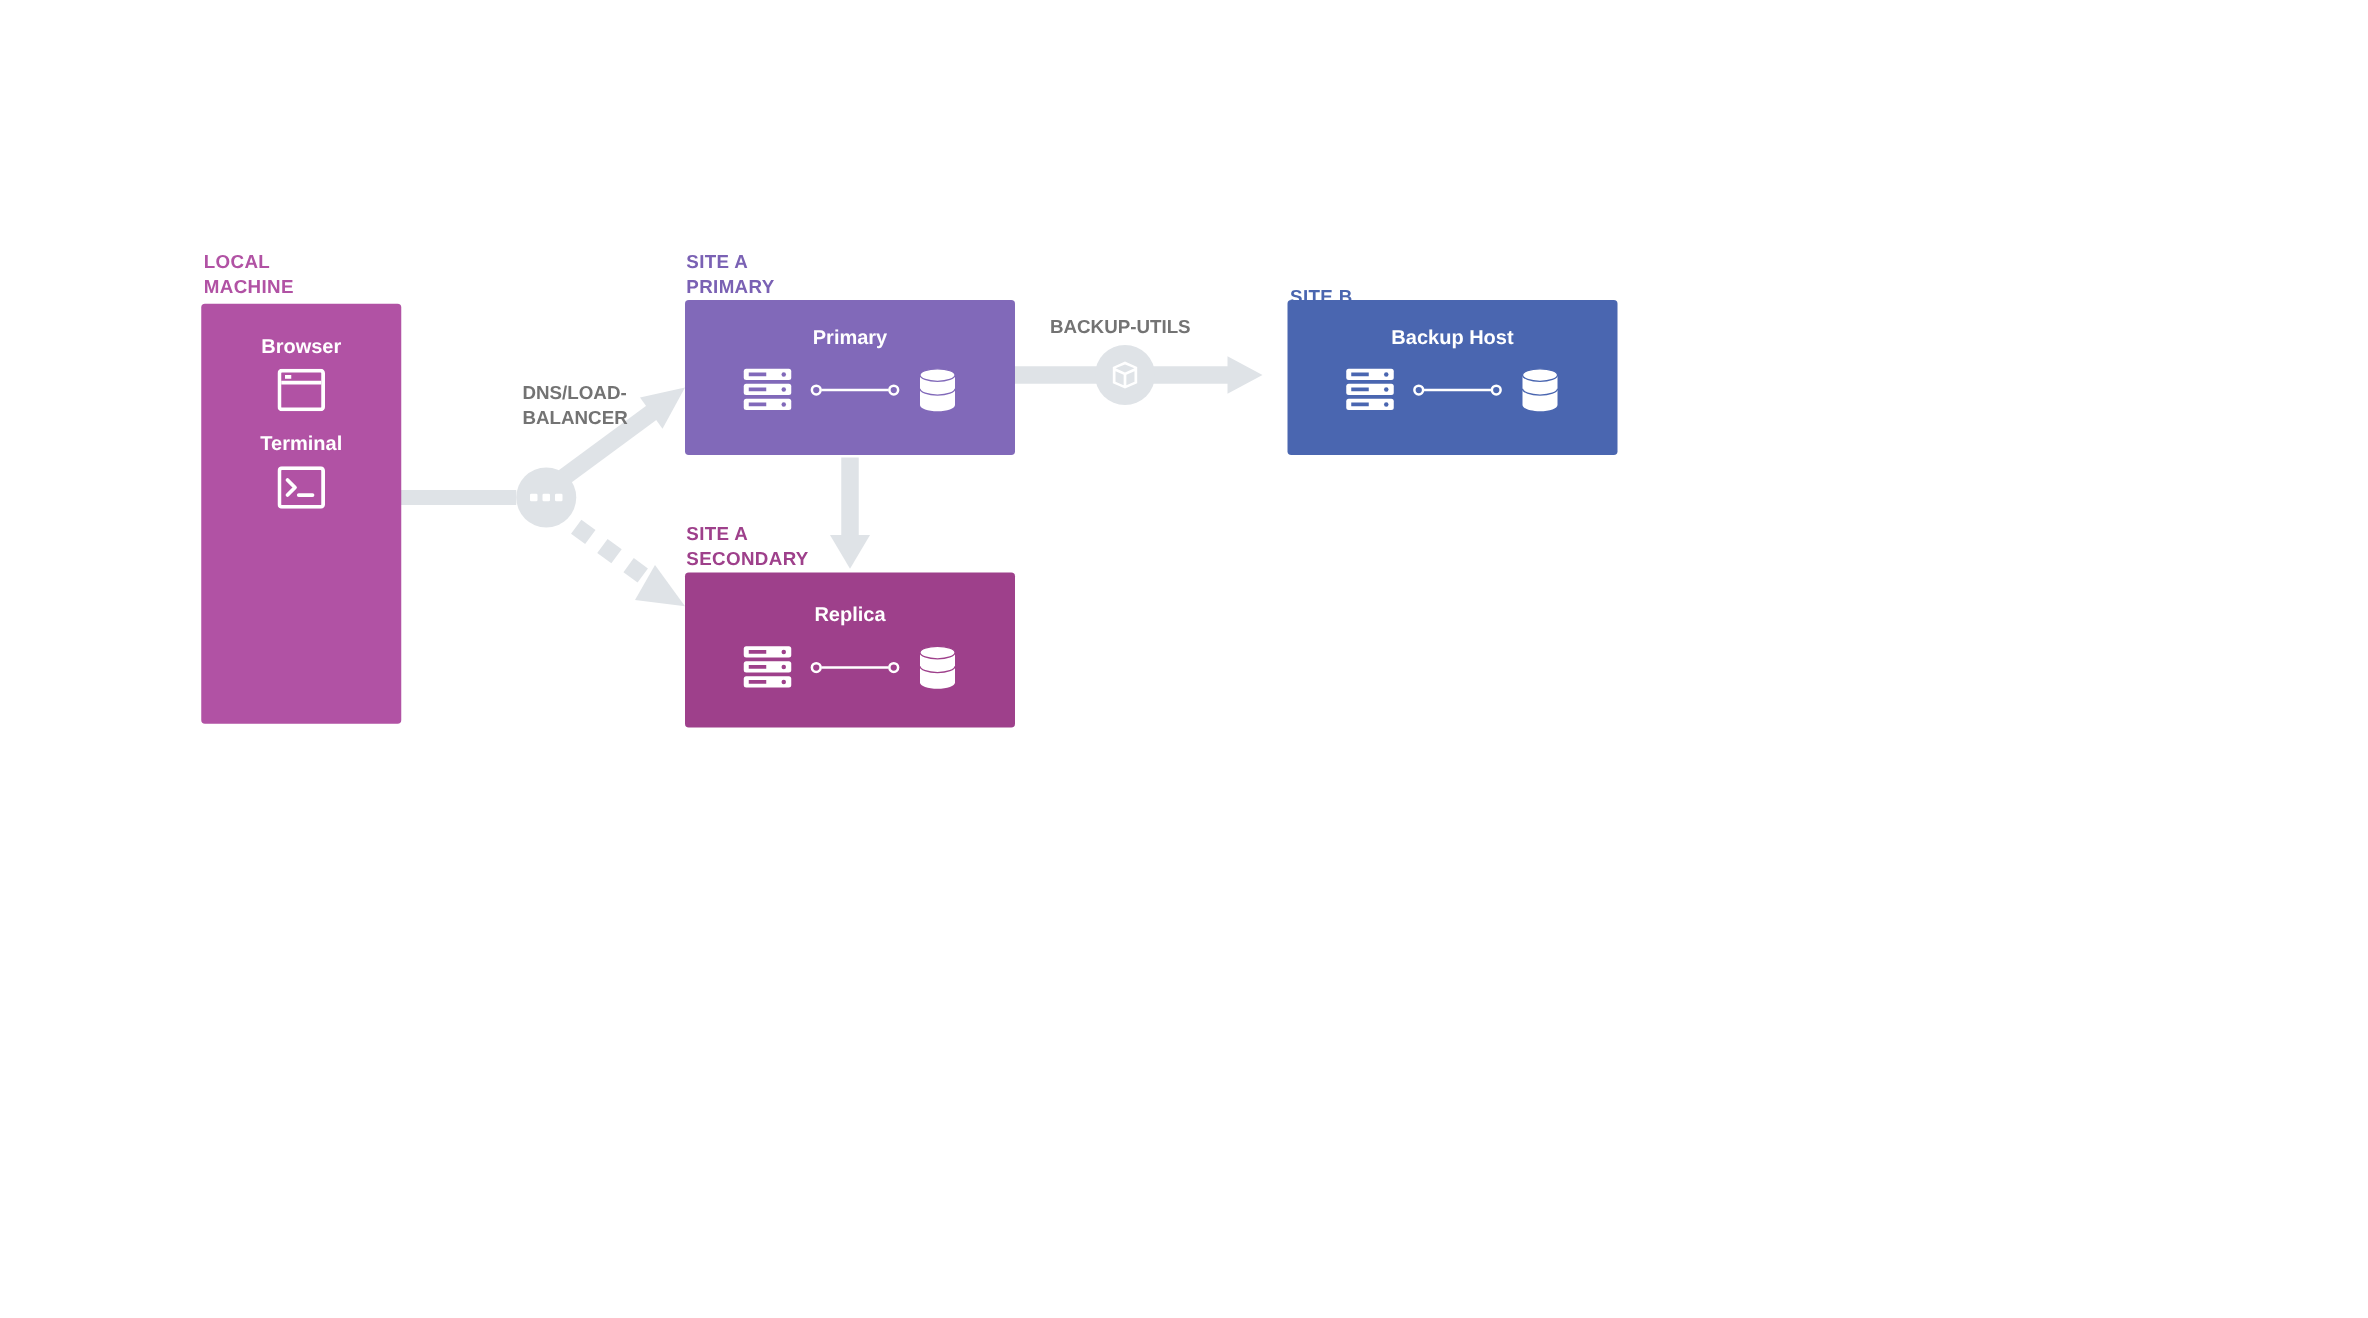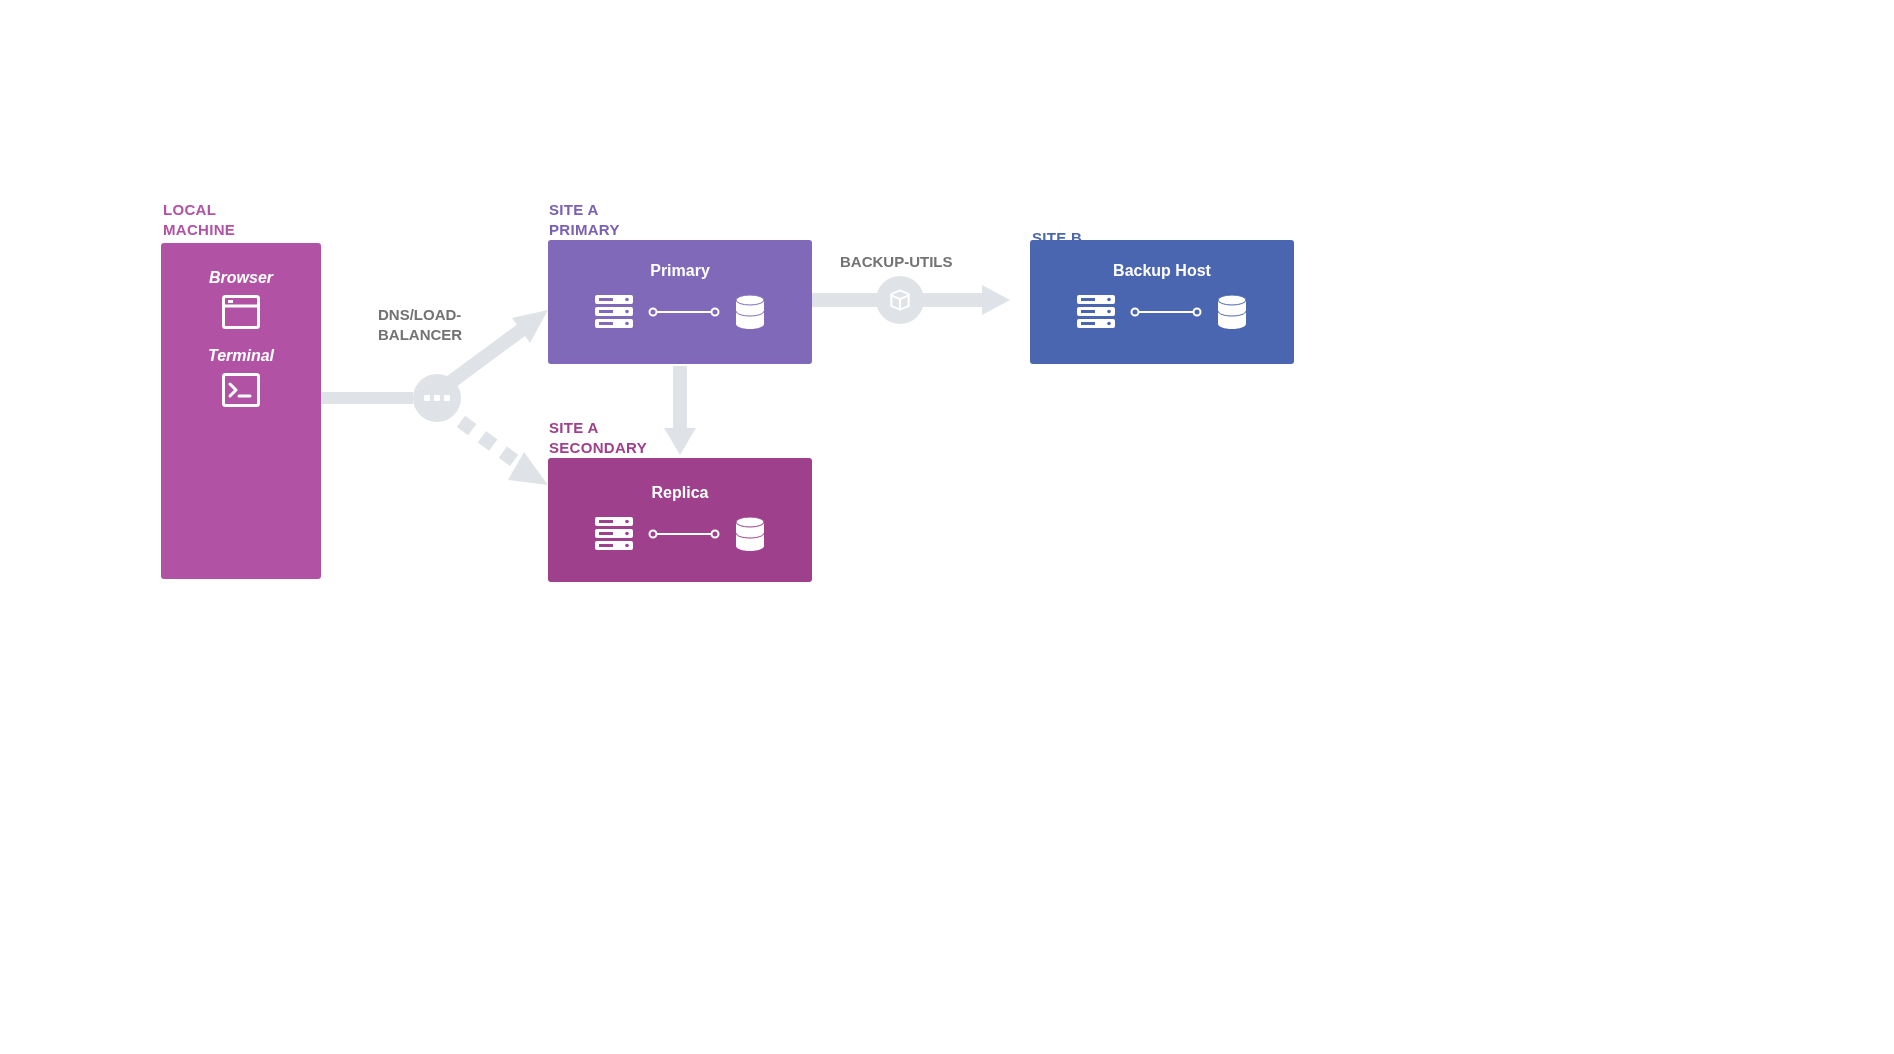--- a/index.html
+++ b/index.html
@@ -54,21 +54,20 @@
   .item-label {
     font-weight: 600;
     font-size: 16px;
     margin-bottom: 8px;
   }
   .local-item {
     margin-top: 18px;
     display: flex;
     flex-direction: column;
     align-items: center;
-    font-style: italic;
   }
   .icon-slot {
     display: flex;
     justify-content: center;
     align-items: center;
   }
   .connector-label {
     position: absolute;
     font-weight: 700;
     font-size: 15px;
@@ -143,21 +142,21 @@
     <polygon class="arrow-fill" points="1010,300 982,285 982,315"></polygon>
   </svg>
 
   <div class="node-circle" style="left:413px; top:374px;">
     <div class="node-dots">
       <span></span>
         <span></span>
         <span></span>
     </div>
   </div>
-  <div class="connector-label" style="left:378px; top:305px;">DNS/LOAD-
+  <div class="connector-label" style="left:418px; top:305px;">DNS/LOAD-
 BALANCER</div>
 
   <div class="node-circle" style="left:876px; top:276px;">
     <svg width="26" height="26" viewBox="0 0 24 24">
       <path fill="#ffffff" d="M12 2l9 4v12l-9 4-9-4V6l9-4zm0 2.2L5 7v.1l7 3 7-3V7l-7-2.8zM5 9.2V17l6 2.6V11.8L5 9.2zm8 2.6V19.6L19 17V9.2l-6 2.6z"></path>
     </svg>
   </div>
   <div class="connector-label" style="left:840px; top:252px;">BACKUP-UTILS</div>
 
   <div class="box box-local" style="left:161px; top:243px; width:160px; height:336px; padding-top:8px;">

